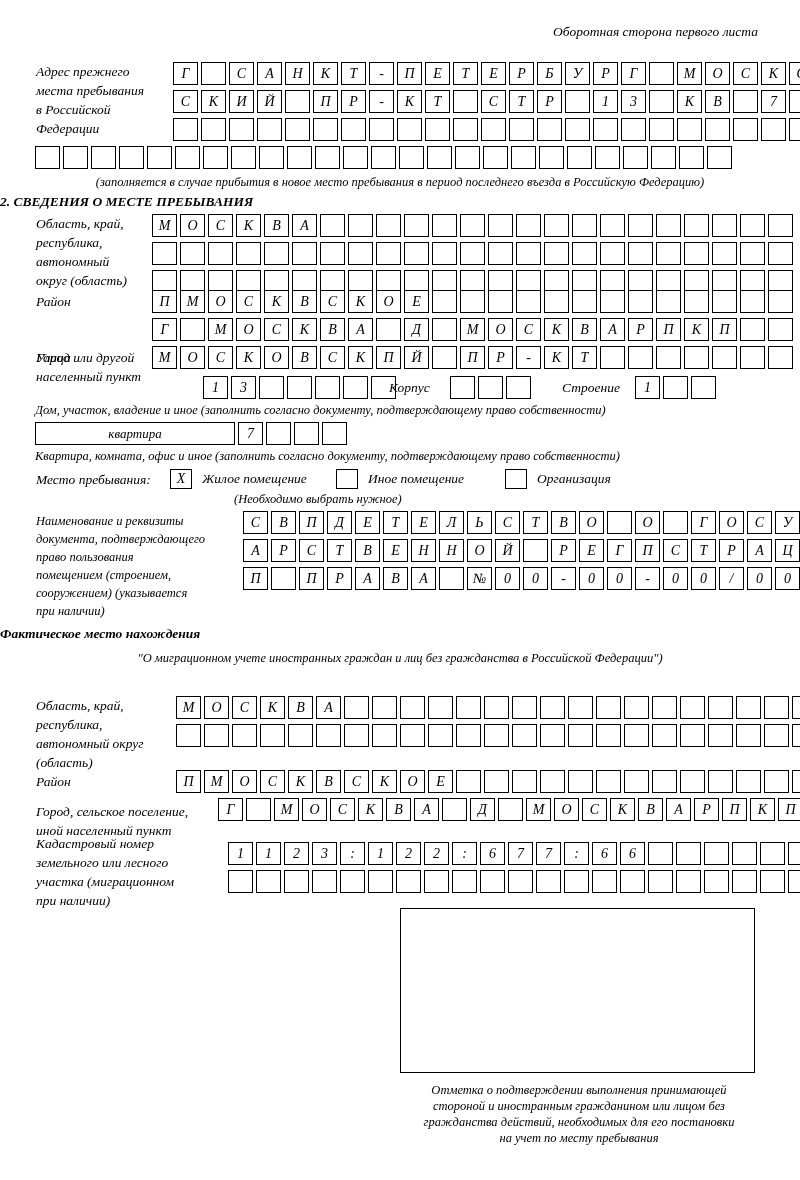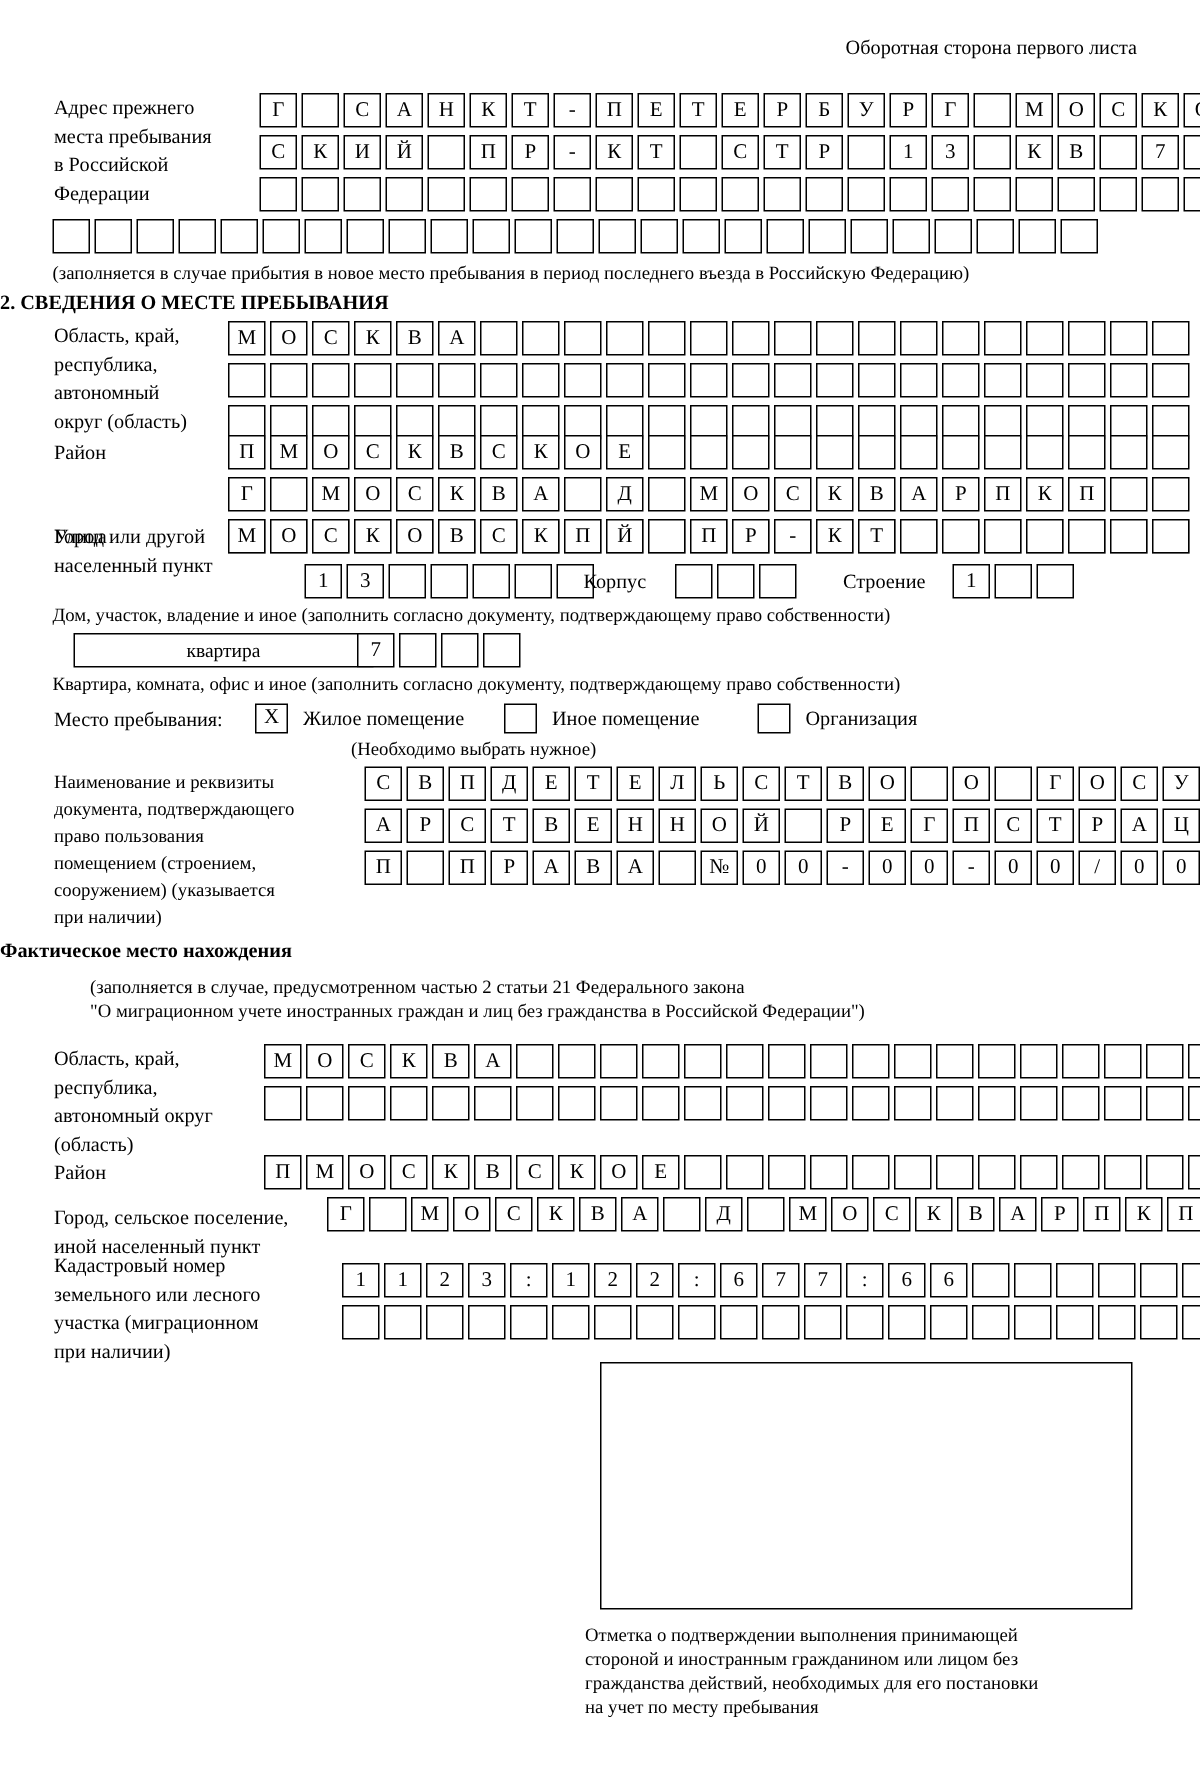--- a/index.html
+++ b/index.html
@@ -14,20 +14,21 @@
     color: #000;
     position: relative;
     overflow: hidden;
   }
   .page {
     position: relative;
     width: 800px;
     height: 1180px;
     box-sizing: border-box;
     padding: 16px;
+    font-style: italic;
   }
   .hdr-right {
     position: absolute;
     right: 42px;
     top: 22px;
     font-size: 13.5px;
   }
   .label {
     font-size: 13.5px;
     line-height: 19px;
@@ -73,20 +74,21 @@
     vertical-align: middle;
   }
   .bigbox {
     position: absolute;
     border: 1px solid #000;
     box-sizing: border-box;
   }
   .note {
     font-size: 12.5px;
     line-height: 16px;
+    text-align: center;
   }
   .title-section {
     font-size: 13.5px;
     font-weight: bold;
   }
 </style>
 </head>
 <body>
 
 <div class="page">
@@ -421,21 +423,21 @@
     <div class="cell"></div>
   </div>
   <div class="abs label" style="left:562px; top:378px;">Строение</div>
   <div class="boxrow" style="left:635px; top:376px;">
     <div class="cell">1</div>
     <div class="cell"></div>
     <div class="cell"></div>
   </div>
   <div class="abs label small" style="left:35px; top:401px;">Дом, участок, владение и иное (заполнить согласно документу, подтверждающему право собственности)</div>
 
-  <div class="abs wideline" style="left:49px; top:422px; width:200px;">квартира</div>
+  <div class="abs wideline" style="left:35px; top:422px; width:200px;">квартира</div>
   <div class="boxrow" style="left:238px; top:422px;">
     <div class="cell">7</div>
     <div class="cell"></div>
     <div class="cell"></div>
     <div class="cell"></div>
   </div>
   <div class="abs label small" style="left:35px; top:447px;">Квартира, комната, офис и иное (заполнить согласно документу, подтверждающему право собственности)</div>
 
   <div class="abs label" style="left:36px; top:470px;">Место пребывания:</div>
   <div class="abs" style="left:170px; top:469px;">
@@ -526,21 +528,20 @@
     <div class="cell">0</div>
     <div class="cell">0</div>
     <div class="cell">/</div>
     <div class="cell">0</div>
     <div class="cell">0</div>
 
   </div>
 
   <div class="abs title-section" style="left:0; top:626px; width:800px;">Фактическое место нахождения</div>
   <div class="abs note" style="left:60px; top:650px; width:680px;">
-    <div>(заполняется в случае, предусмотренном частью 2 статьи 21 Федерального закона</div>
     <div>"О миграционном учете иностранных граждан и лиц без гражданства в Российской Федерации")</div>
   </div>
 
   <div class="abs label" style="left:36px; top:696px;">
     <div>Область, край,</div>
     <div>республика,</div>
     <div>автономный округ</div>
     <div>(область)</div>
   </div>
 

